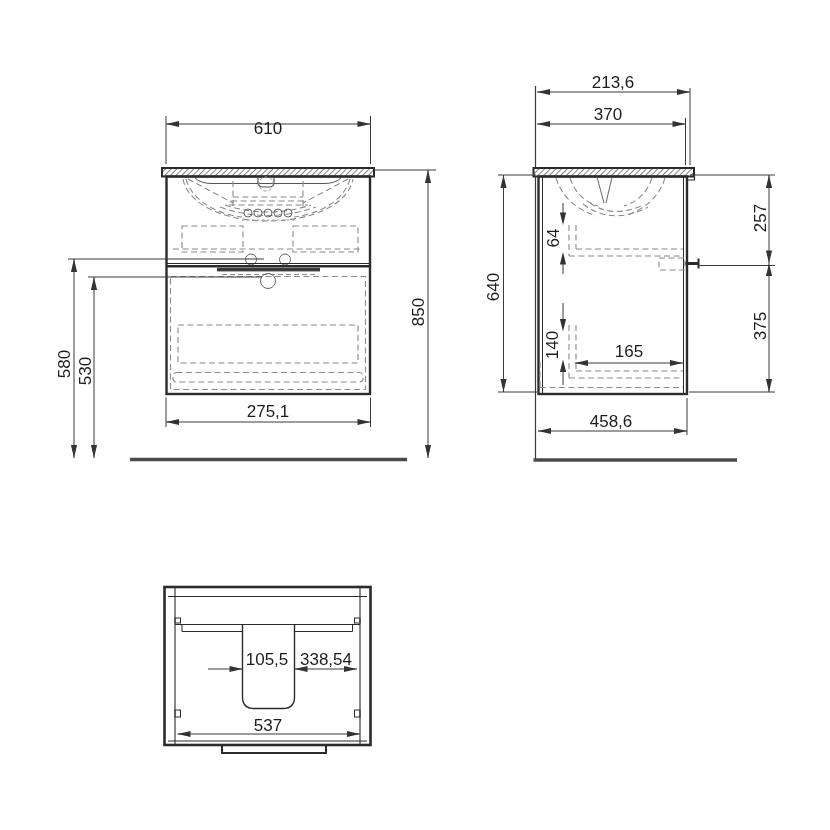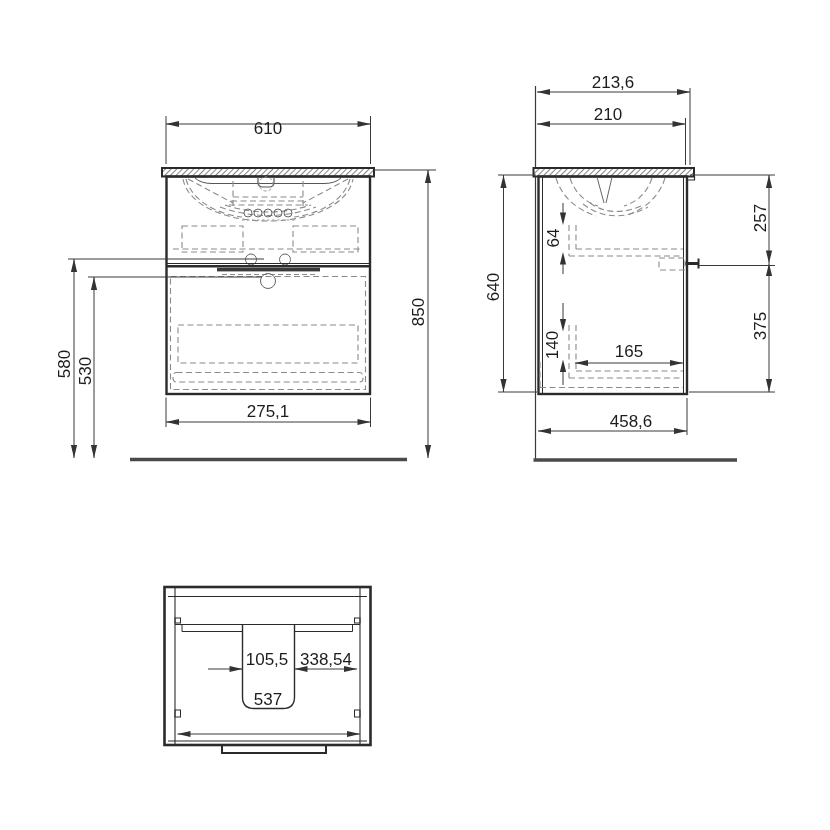--- a/index.html
+++ b/index.html
@@ -261,26 +261,26 @@
   </g>
 </svg>
 
   <div class="lbl" style="left:268px; top:128px">610</div>
   <div class="lbl" style="left:268px; top:411px">275,1</div>
   <div class="lbl rot" style="left:64px; top:364px">580</div>
   <div class="lbl rot" style="left:85px; top:371px">530</div>
   <div class="lbl rot" style="left:418px; top:312px">850</div>
 
   <div class="lbl" style="left:613px; top:82px">213,6</div>
-  <div class="lbl" style="left:608px; top:114px">210</div>
+  <div class="lbl" style="left:608px; top:114px">370</div>
   <div class="lbl rot" style="left:493px; top:287px">640</div>
   <div class="lbl rot" style="left:553px; top:238px">64</div>
   <div class="lbl rot" style="left:552px; top:345px">140</div>
   <div class="lbl" style="left:629px; top:351px">165</div>
   <div class="lbl rot" style="left:760px; top:218px">257</div>
   <div class="lbl rot" style="left:760px; top:326px">375</div>
-  <div class="lbl" style="left:631px; top:421px">458,6</div>
+  <div class="lbl" style="left:611px; top:421px">458,6</div>
 
   <div class="lbl" style="left:267px; top:659px">105,5</div>
   <div class="lbl" style="left:326px; top:659px">338,54</div>
-  <div class="lbl" style="left:268px; top:699px">537</div>
+  <div class="lbl" style="left:268px; top:725px">537</div>
 
 </div>
 
 </body></html>

